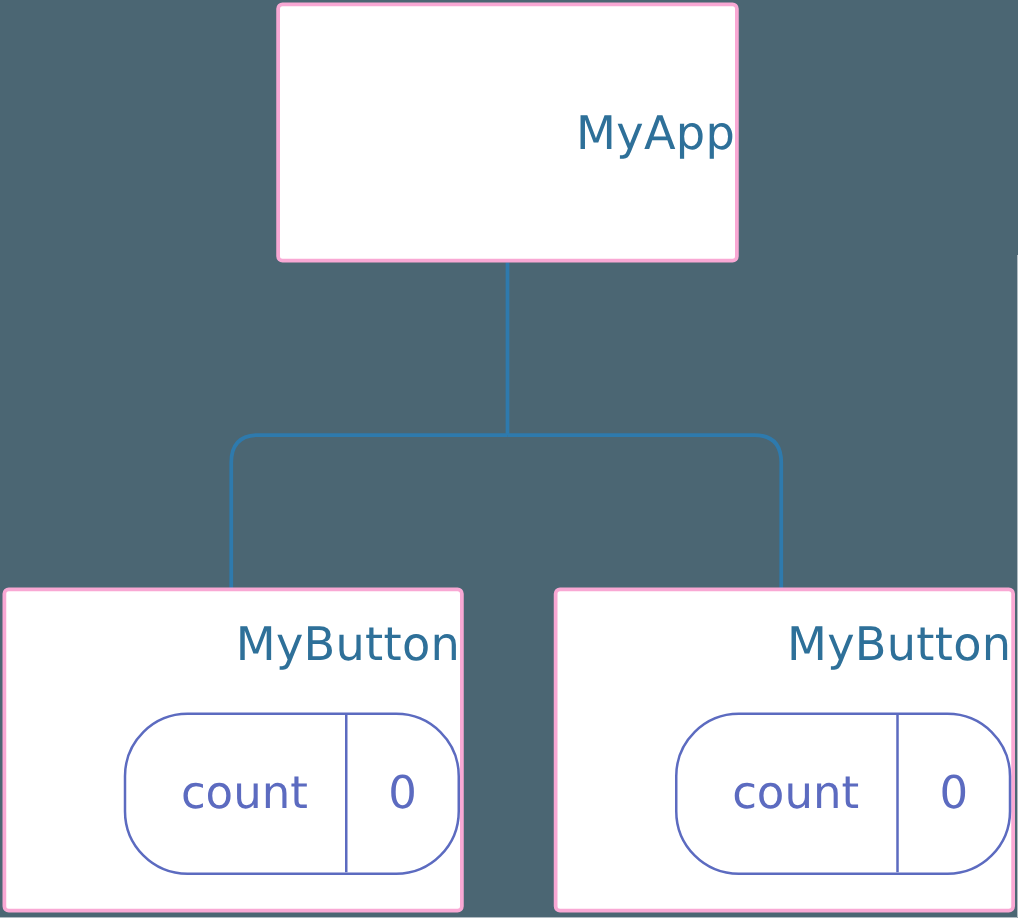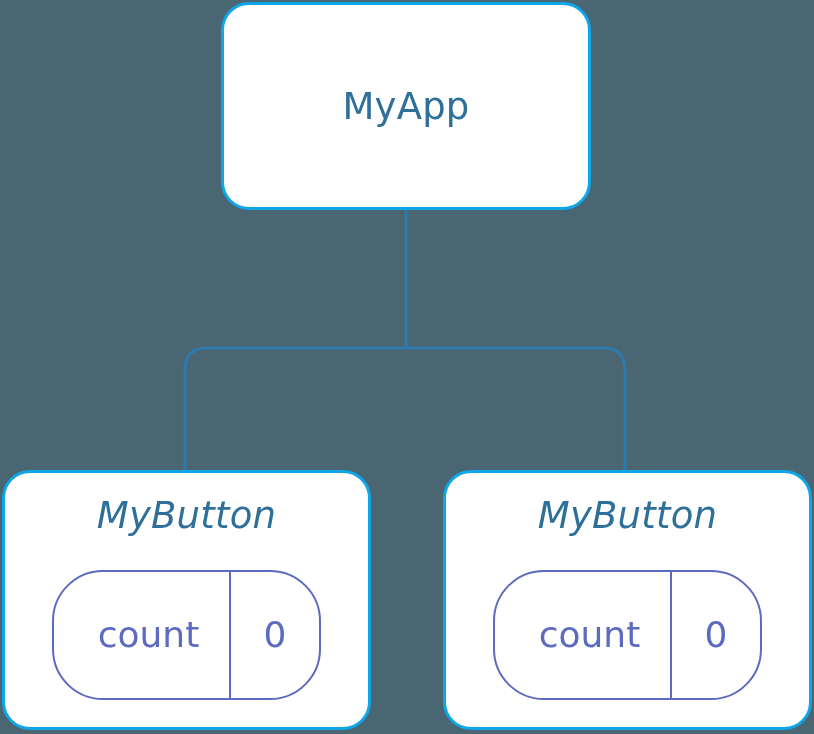--- a/index.html
+++ b/index.html
@@ -26,26 +26,26 @@
     height: 734px;
     pointer-events: none;
     z-index: 1;
   }
 
   
   .node {
     position: absolute;
     z-index: 2;
     background: #ffffff;
-    border: 3px solid #0ea5e9;
-    border-radius: 28px;
+    border: 3px solid #f9a8d4;
+    border-radius: 5px;
     box-sizing: border-box;
     display: flex;
     flex-direction: column;
-    align-items: center;
+    align-items: flex-end;
     justify-content: center;
   }
 
   .node-root {
     left: 221px;
     top: 2px;
     width: 370px;
     height: 208px;
   }
 
@@ -68,21 +68,20 @@
     font-size: 37px;
     font-weight: 400;
     letter-spacing: 0.2px;
     line-height: 1;
     white-space: nowrap;
   }
 
   .node-child .node-title {
     margin-top: -4px;
     margin-bottom: 36px;
-    font-style: italic;
   }
 
   
   .state-pill {
     display: flex;
     align-items: stretch;
     height: 130px;
     border: 2px solid #5c6bc0;
     border-radius: 51px;
     box-sizing: border-box;

